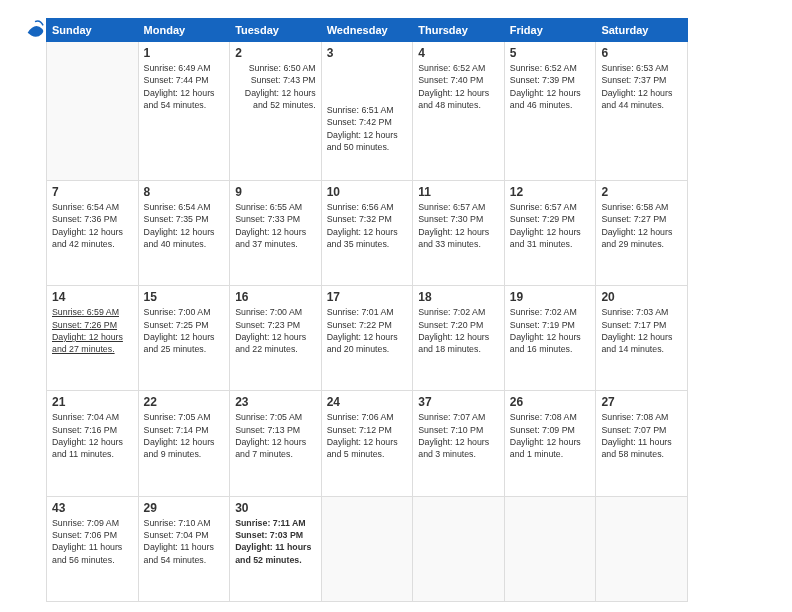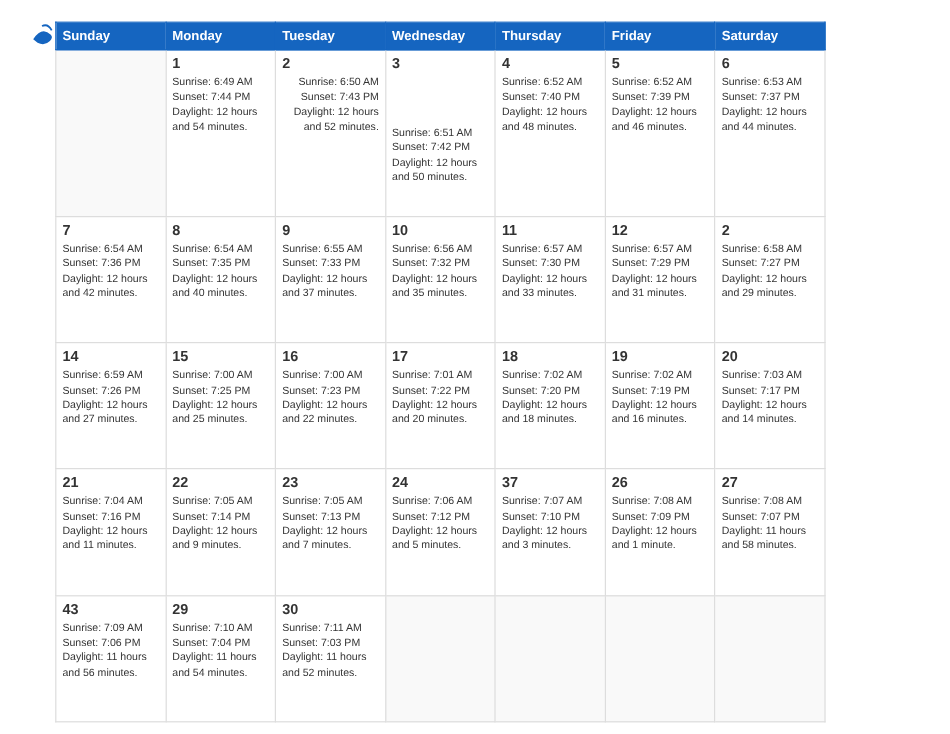--- a/index.html
+++ b/index.html
@@ -216,21 +216,21 @@
             <span class="day-number">2</span>
             <div class="day-info" style="white-space: pre-line;">Sunrise: 6:58 AM
 Sunset: 7:27 PM
 Daylight: 12 hours
 and 29 minutes.</div>
           </td>
         </tr>
         <tr>
           <td>
             <span class="day-number">14</span>
-            <div class="day-info" style="white-space: pre-line;">Sunrise: 6:59 AM
+            <div class="day-info" style="white-space: pre-line; text-decoration: underline;">Sunrise: 6:59 AM
 Sunset: 7:26 PM
 Daylight: 12 hours
 and 27 minutes.</div>
           </td>
           <td>
             <span class="day-number">15</span>
             <div class="day-info" style="white-space: pre-line;">Sunrise: 7:00 AM
 Sunset: 7:25 PM
 Daylight: 12 hours
 and 25 minutes.</div>
@@ -332,21 +332,21 @@
           </td>
           <td>
             <span class="day-number">29</span>
             <div class="day-info" style="white-space: pre-line;">Sunrise: 7:10 AM
 Sunset: 7:04 PM
 Daylight: 11 hours
 and 54 minutes.</div>
           </td>
           <td>
             <span class="day-number">30</span>
-            <div class="day-info" style="white-space: pre-line;">Sunrise: 7:11 AM
+            <div class="day-info" style="white-space: pre-line; font-weight: bold;">Sunrise: 7:11 AM
 Sunset: 7:03 PM
 Daylight: 11 hours
 and 52 minutes.</div>
           </td>
           <td class="empty-cell"></td>
           <td class="empty-cell"></td>
           <td class="empty-cell"></td>
           <td class="empty-cell"></td>
         </tr>
       </tbody>

